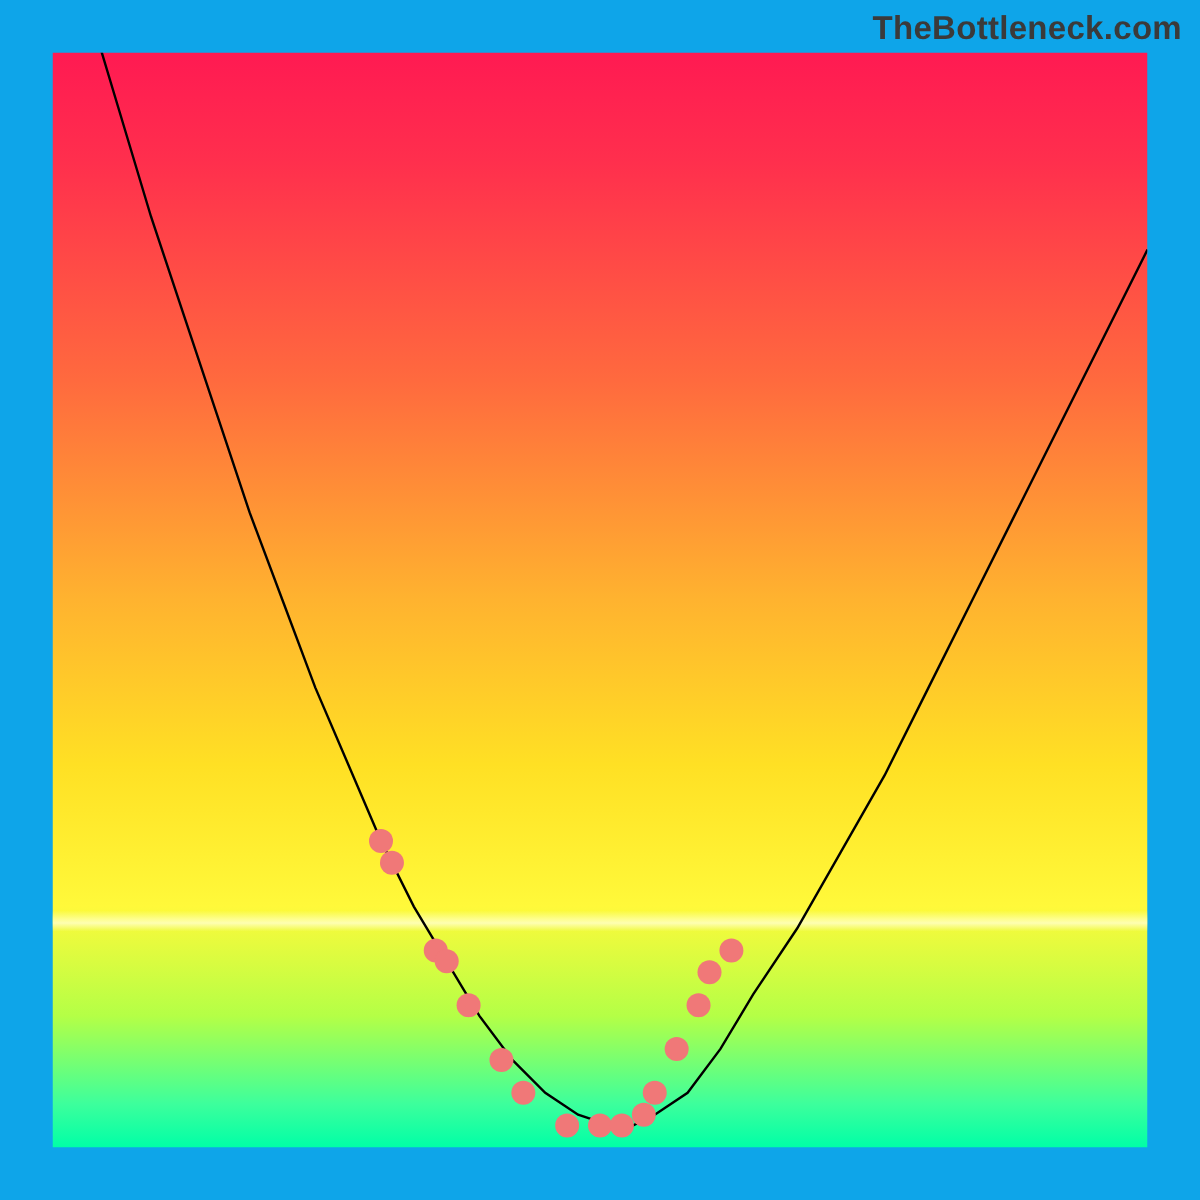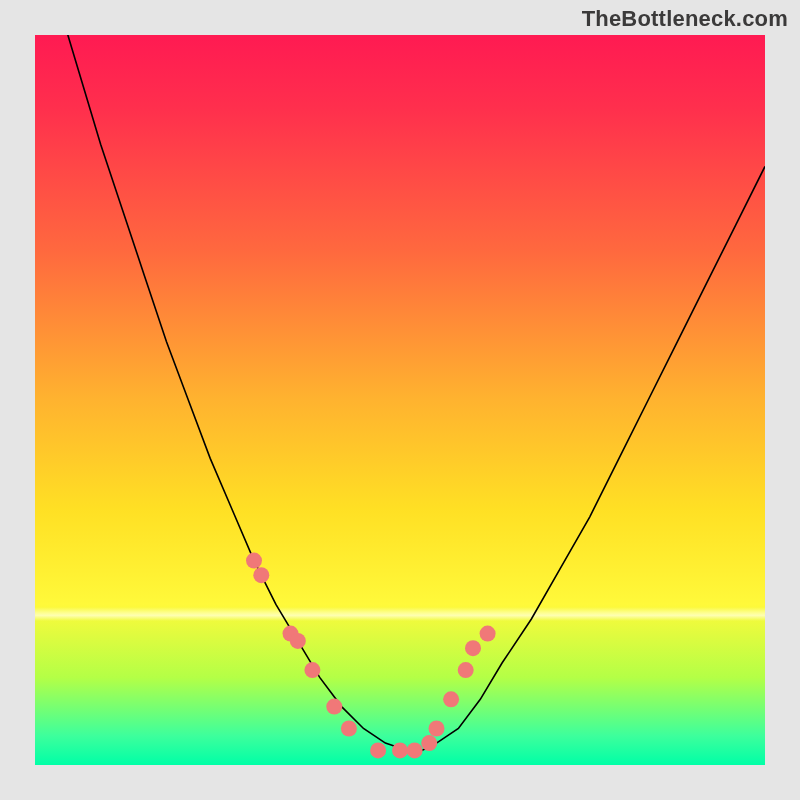--- a/index.html
+++ b/index.html
@@ -10,21 +10,21 @@
     overflow: hidden;
     font-family: Arial, Helvetica, sans-serif;
     background: #000;
   }
   .frame {
     position: absolute;
     left: 0;
     top: 0;
     width: 800px;
     height: 800px;
-    background: #e5e5e5;
+    background: #0ea5e9;
   }
   .plot-area {
     position: absolute;
     left: 35px;
     top: 35px;
     width: 730px;
     height: 730px;
     overflow: hidden;
   }
   .plot-bg {

